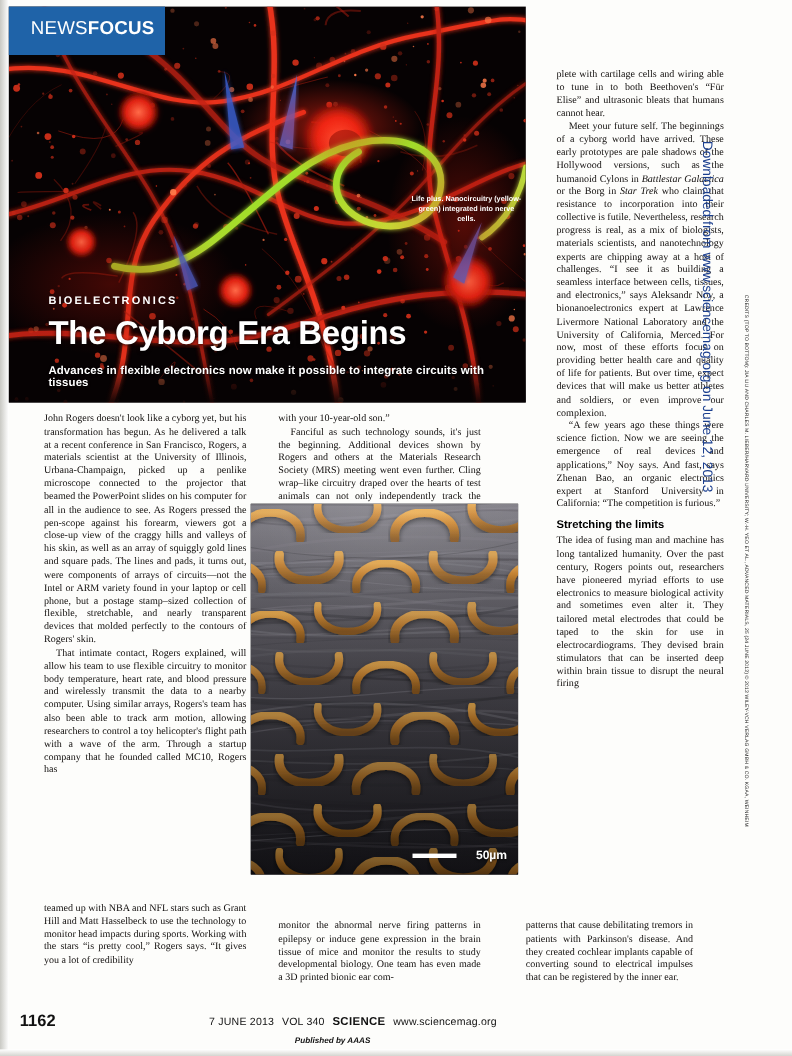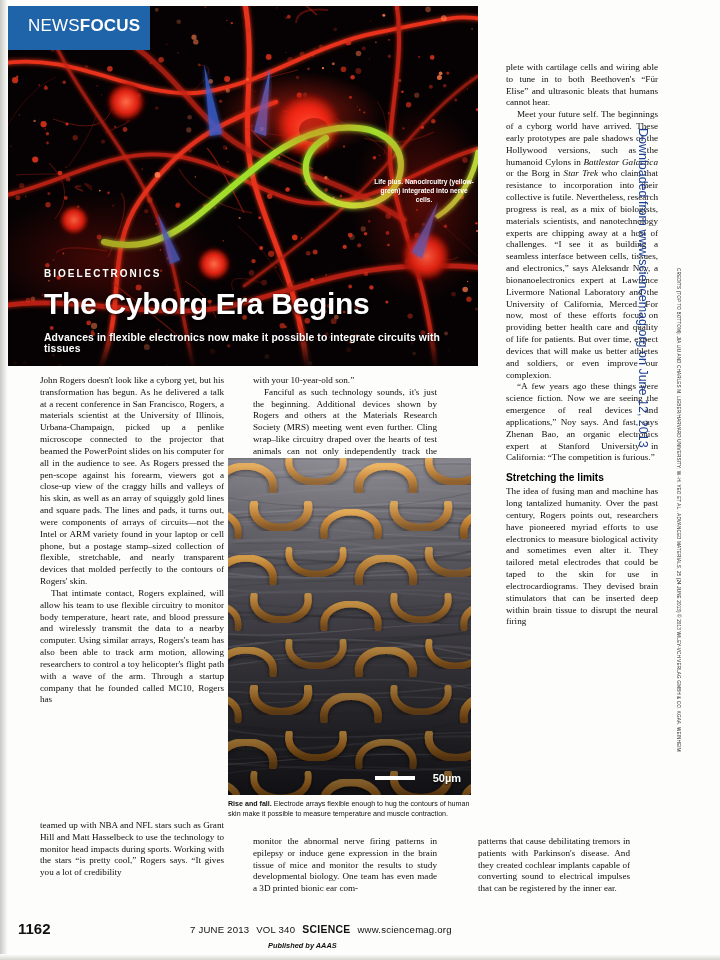--- a/index.html
+++ b/index.html
@@ -751,21 +751,20 @@
           <path d="M 236 348 C 231 316, 295 316, 290 348" fill="none" stroke="url(#gold)" stroke-width="6.7" stroke-linecap="round" filter="url(#softsh)" opacity="0.93"></path>
           <rect width="243" height="337" fill="none"></rect>
         </svg>
       <div class="sem-shade"></div>
       <div id="scale-bar">
         <div id="scale-bar-line"></div>
         <div id="scale-bar-label">50µm</div>
       </div>
     </div>
   </div>
-  <div id="sem-caption"><b>Rise and fall.</b><span> Electrode arrays flexible enough to hug the contours of human skin make it possible to measure temperature and muscle contraction.</span></div>
 
   <div class="col" id="col3">
     <p class="noindent">plete with cartilage cells and wiring able to tune in to both Beethoven's “Für Elise” and ultrasonic bleats that humans cannot hear.</p>
     <p><span>Meet your future self. The beginnings of a cyborg world have arrived. These early prototypes are pale shadows of the Hollywood versions, such as the humanoid Cylons in </span><em>Battlestar Galactica</em><span> or the Borg in </span><em>Star Trek</em><span> who claim that resistance to incorporation into their collective is futile. Nevertheless, research progress is real, as a mix of biologists, materials scientists, and nanotechnology experts are chipping away at a host of challenges. “I see it as building a seamless interface between cells, tissues, and electronics,” says Aleksandr Noy, a bionanoelectronics expert at Lawrence Livermore National Laboratory and the University of California, Merced. For now, most of these efforts focus on providing better health care and quality of life for patients. But over time, expect devices that will make us better athletes and soldiers, or even improve our complexion.</span></p>
     <p>“A few years ago these things were science fiction. Now we are seeing the emergence of real devices and applications,” Noy says. And fast, says Zhenan Bao, an organic electronics expert at Stanford University in California: “The competition is furious.”</p>
     <p class="subhead">Stretching the limits</p>
     <p class="noindent">The idea of fusing man and machine has long tantalized humanity. Over the past century, Rogers points out, researchers have pioneered myriad efforts to use electronics to measure biological activity and sometimes even alter it. They tailored metal electrodes that could be taped to the skin for use in electrocardiograms. They devised brain stimulators that can be inserted deep within brain tissue to disrupt the neural firing</p>
   </div>
   <div class="col" id="col3-b">
     <p class="noindent">patterns that cause debilitating tremors in patients with Parkinson's disease. And they created cochlear implants capable of converting sound to electrical impulses that can be registered by the inner ear.</p>

